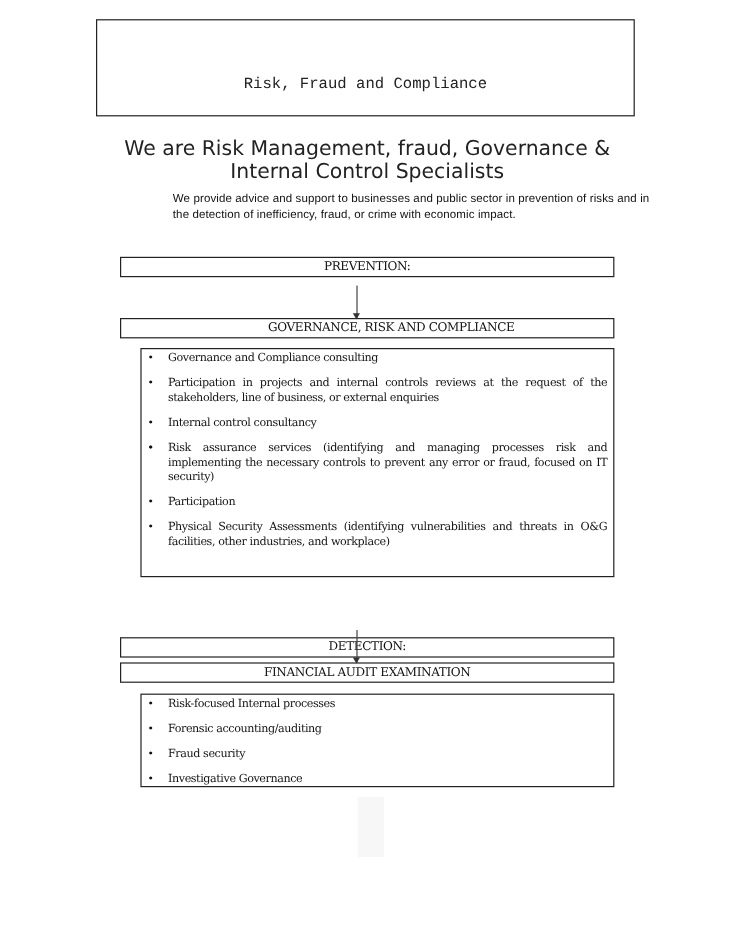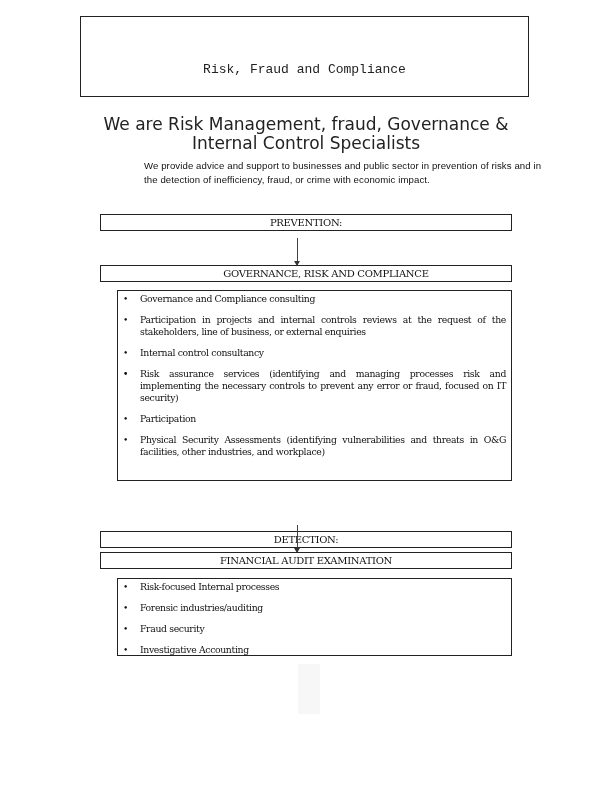--- a/index.html
+++ b/index.html
@@ -92,19 +92,19 @@
   </ul>
 </div>
 
 <div class="label-box" style="top:520px;margin-top:11px;">DETECTION:</div>
 <div class="arrow" style="left:297px; top:525px; height:27px;"></div>
 <div class="label-box" style="top:552px;">FINANCIAL AUDIT EXAMINATION</div>
 
 <div class="list-box" style="top:578px; height:78px;">
   <ul>
     <li style="margin-top:2px;"><span class="bullet">•</span><span>Risk-focused Internal processes</span></li>
-    <li style="margin-top:9px;"><span class="bullet">•</span><span>Forensic industries/auditing</span></li>
+    <li style="margin-top:9px;"><span class="bullet">•</span><span>Forensic accounting/auditing</span></li>
     <li style="margin-top:9px;"><span class="bullet">•</span><span>Fraud security</span></li>
-    <li style="margin-top:9px;"><span class="bullet">•</span><span>Investigative Accounting</span></li>
+    <li style="margin-top:9px;"><span class="bullet">•</span><span>Investigative Governance</span></li>
   </ul>
 </div>
 
 <div class="ghost" style="left:298px; top:664px; width:22px; height:50px;"></div>
 
 </body></html>

